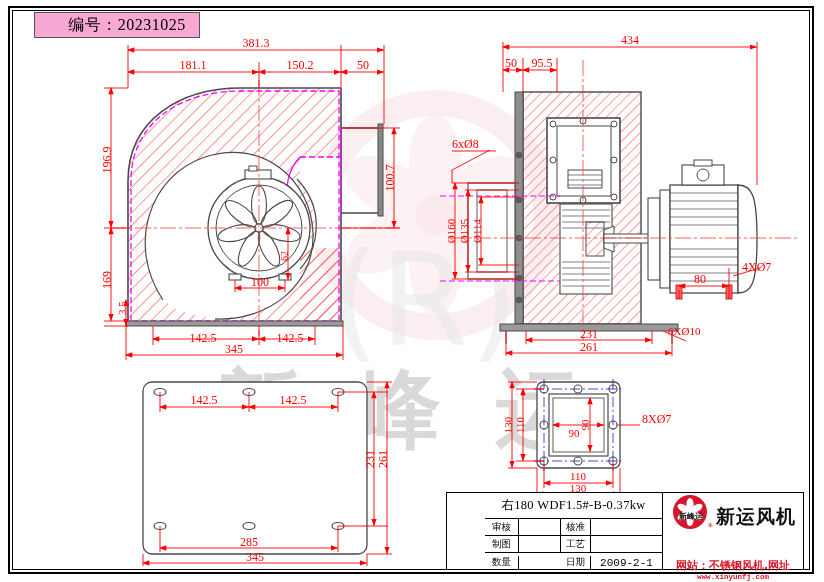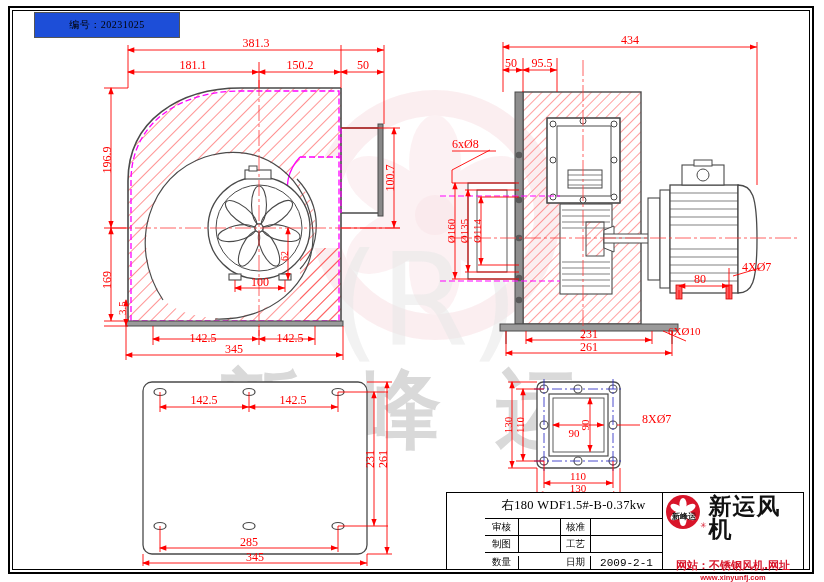--- a/index.html
+++ b/index.html
@@ -3,22 +3,22 @@
 <meta charset="utf-8">
 <style>
   html,body{margin:0;padding:0;background:#fff;}
   body{width:824px;height:582px;font-family:"Liberation Serif",serif;overflow:hidden;}
   #sheet{position:relative;width:824px;height:582px;background:#ffffff;}
   .border-outer{position:absolute;left:8px;top:6px;width:806px;height:568px;border:2px solid #000;box-sizing:border-box;}
   .border-inner{position:absolute;left:12px;top:10px;width:798px;height:560px;border:1px solid #000;box-sizing:border-box;}
 
   
   #numbox{position:absolute;left:34px;top:12px;width:144px;height:24px;border:1px solid #555;
-           background:#1d4ed8;display:flex;align-items:center;justify-content:center;
-           font-size:10px;color:#000;letter-spacing:.5px;z-index:40;}
+           background:#f9a8d4;display:flex;align-items:center;justify-content:center;
+           font-size:16px;color:#000;letter-spacing:.5px;z-index:40;padding-left:20px;}
 
   
   #wm{position:absolute;left:0;top:0;width:824px;height:582px;z-index:1;pointer-events:none;}
   #wm .wmtext{position:absolute;font-size:86px;color:#d9d9d9;font-weight:bold;
         font-family:"DejaVu Sans",sans-serif;letter-spacing:12px;white-space:nowrap;}
 
   
   #dwg{position:absolute;left:0;top:0;z-index:10;}
 
   
@@ -38,24 +38,24 @@
   .c-val2{flex:1;}
   .c-date{flex:1;font-size:11px;font-family:Liberation Mono, monospace;}
 
   #tb-right{flex:1;position:relative;display:flex;flex-direction:column;align-items:center;
             justify-content:flex-start;padding-top:3px;box-sizing:border-box;}
   #logo-row{display:flex;align-items:center;gap:6px;height:44px;}
   #logo-mark{position:relative;width:40px;height:46px;}
   #logo-circle{position:absolute;left:3px;top:0px;width:34px;height:34px;border-radius:50%;background:#d8152a;}
   #logo-sub{position:absolute;left:0;top:16px;width:42px;text-align:center;font-size:8px;color:#111;
             font-weight:bold;font-family:"DejaVu Sans",sans-serif;}
-  #logo-name{font-size:23px;color:#111;font-weight:bold;letter-spacing:1px;
-             font-family:Liberation Serif, serif;line-height:1;}
+  #logo-name{font-size:19px;color:#111;font-weight:bold;letter-spacing:1px;
+             font-family:Liberation Mono, monospace;line-height:1;}
   #web1{font-size:11px;color:#d8152a;margin-top:18px;font-family:"DejaVu Sans",sans-serif;font-weight:bold;}
-  #web2{font-size:7.5px;color:#d8152a;font-family:Liberation Sans, sans-serif;font-weight:bold;}
+  #web2{font-size:7.5px;color:#d8152a;font-family:Liberation Mono, monospace;font-weight:bold;}
   .star{position:absolute;left:37px;top:26px;color:#d8152a;font-size:8px;}
 </style>
 </head>
 <body>
 
 <div id="sheet">
 
   <div id="wm">
     <svg width="824" height="582">
       <g transform="translate(435,215)" opacity="0.30">

